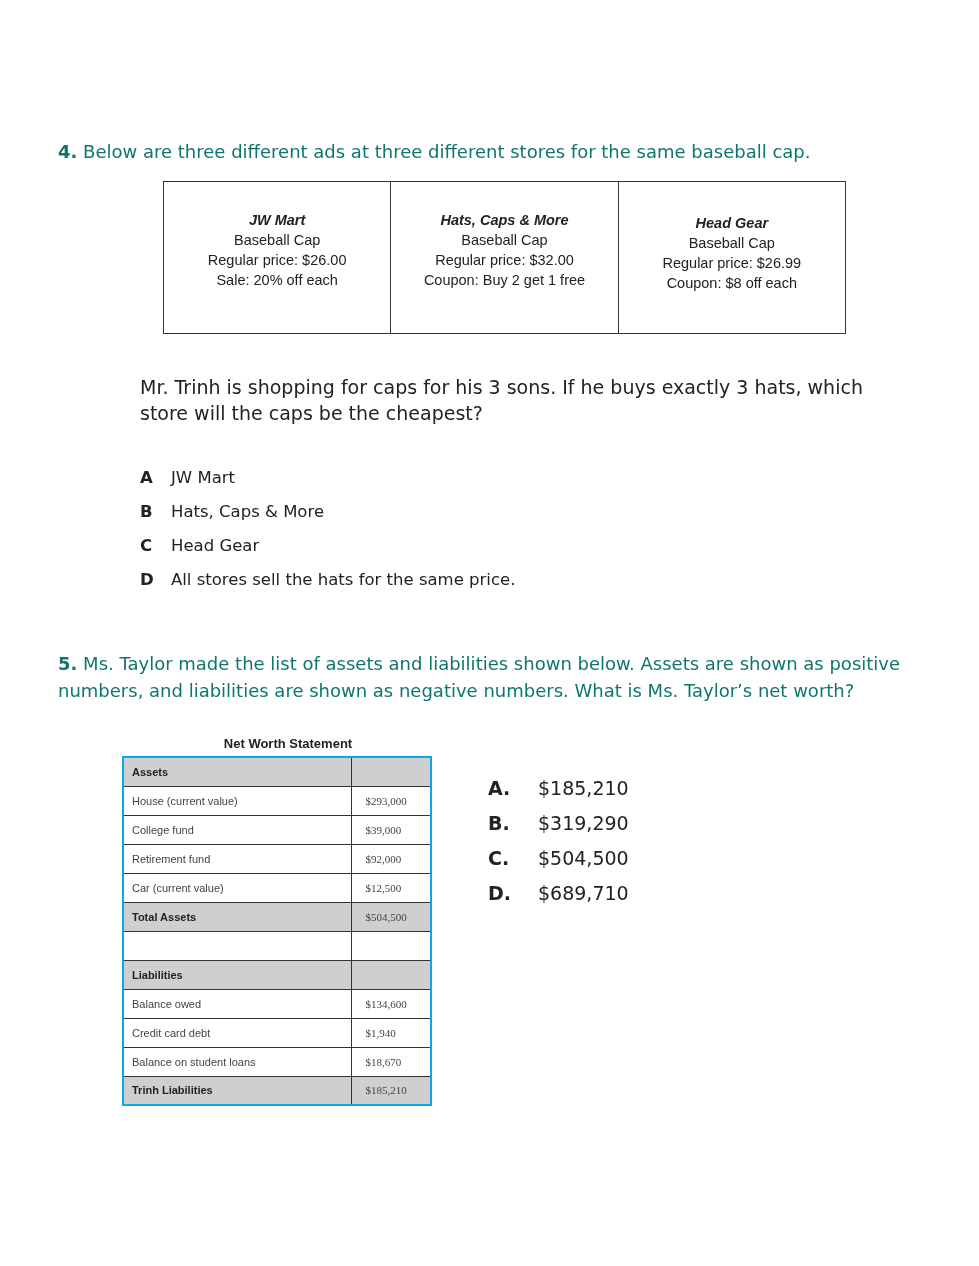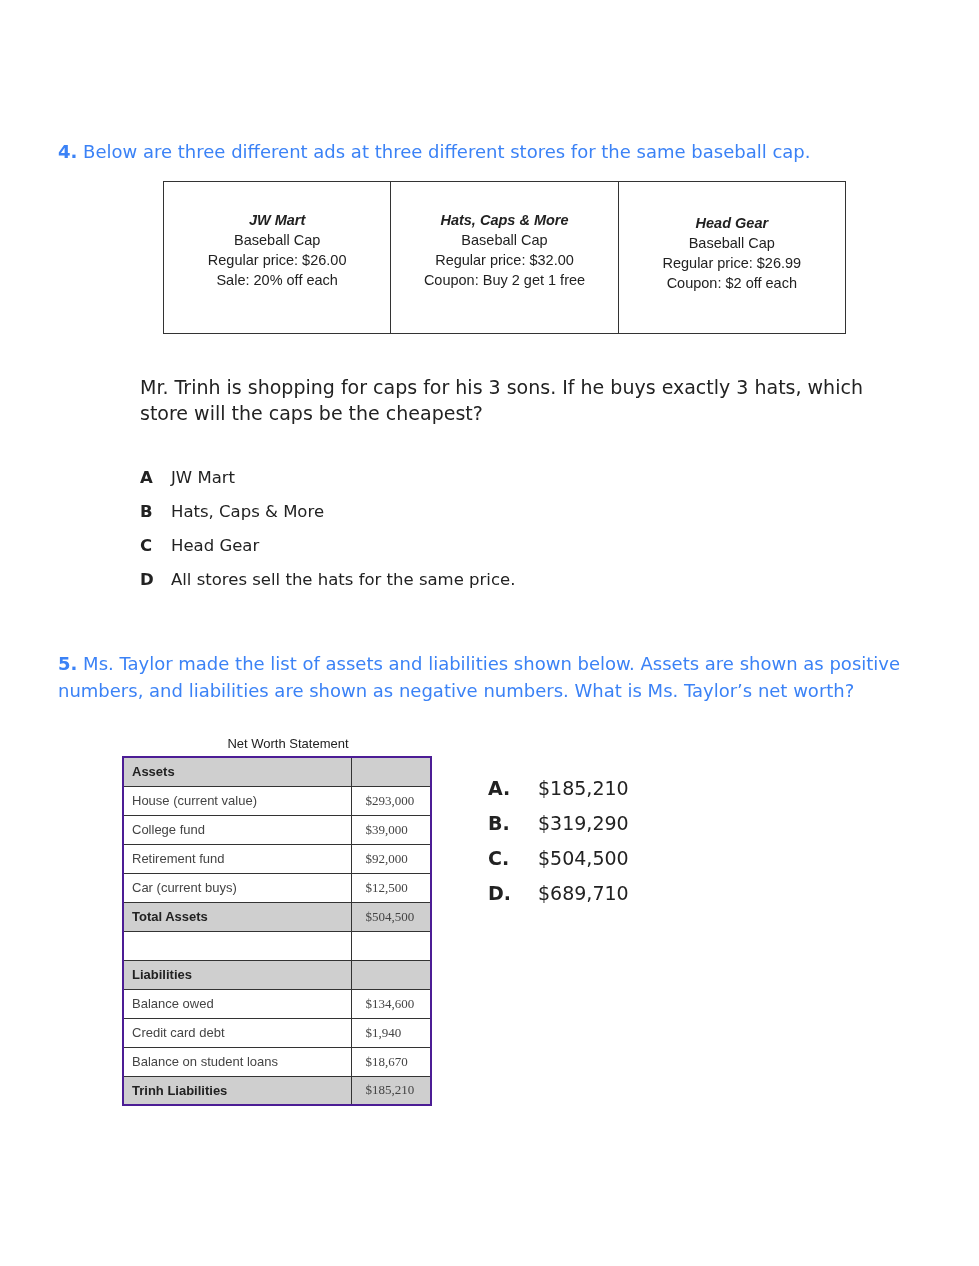--- a/index.html
+++ b/index.html
@@ -1,30 +1,30 @@
 <!DOCTYPE html>
 <html><head>
 <meta charset="utf-8">
 <style>
   html, body { margin: 0; padding: 0; background: #ffffff; }
   body { width: 979px; height: 1266px; position: relative; overflow: hidden; color: #111; font-family: "DejaVu Sans", sans-serif; }
-  .q-text { position: absolute; left: 58px; font-size: 18px; line-height: 27px; width: 870px; color: #3b82f6; }
+  .q-text { position: absolute; left: 58px; font-size: 18px; line-height: 27px; width: 870px; color: #0f766e; }
   .q-text b { font-weight: bold; }
   #q4-text { top: 138px; }
   .ads { position: absolute; left: 163px; top: 181px; width: 683px; height: 153px; border: 1.5px solid #333; display: flex; box-sizing: border-box; }
   .ad { flex: 1; border-right: 1.5px solid #333; display: flex; flex-direction: column; align-items: center; justify-content: center; font-family: "Liberation Sans", sans-serif; font-size: 14.5px; line-height: 20px; color: #222; padding-bottom: 16px; }
   .ad:last-child { border-right: none; }
   .ad .store { font-weight: bold; font-style: italic; }
   .prompt { position: absolute; left: 140px; top: 374px; width: 740px; font-family: "DejaVu Sans", sans-serif; font-size: 19px; line-height: 26px; color: #222; }
   .choices4 { position: absolute; left: 140px; top: 460px; font-family: "DejaVu Sans", sans-serif; font-size: 16.5px; color: #222; }
   .choice4 { height: 34px; display: flex; align-items: center; }
   .choice4 .letter { width: 31px; font-weight: bold; }
   #q5-text { top: 650px; }
-  .nw-title { position: absolute; left: 122px; top: 736px; width: 332px; text-align: center; font-family: "Liberation Sans", sans-serif; font-weight: normal; font-size: 13px; color: #222; }
-  .nw-table { position: absolute; left: 122px; top: 756px; border-collapse: collapse; border: 2px solid #4c1d95; font-family: "Liberation Sans", sans-serif; font-size: 13px; color: #444; }
+  .nw-title { position: absolute; left: 122px; top: 736px; width: 332px; text-align: center; font-family: "Liberation Sans", sans-serif; font-weight: bold; font-size: 13px; color: #222; }
+  .nw-table { position: absolute; left: 122px; top: 756px; border-collapse: collapse; border: 2px solid #0ea5e9; font-family: "Liberation Sans", sans-serif; font-size: 11px; color: #444; }
   .nw-table td { height: 29px; border: 1.5px solid #333; padding: 0 0 0 8px; box-sizing: border-box; }
   .nw-table td.label { width: 228px; }
   .nw-table td.val { width: 80px; padding-left: 14px; font-family: Liberation Serif, serif; }
   .nw-table tr.shaded td { background: #cfcfcf; }
   .nw-table tr.head td.label, .nw-table tr.total td.label { font-weight: bold; color: #222; }
   .choices5 { position: absolute; left: 488px; top: 770px; font-family: "DejaVu Sans", sans-serif; font-size: 19px; color: #222; }
   .choice5 { height: 35px; display: flex; align-items: center; }
   .choice5 .letter { width: 50px; font-weight: bold; }
 </style>
 </head>
@@ -42,21 +42,21 @@
   <div class="ad">
     <span class="store">Hats, Caps &amp; More</span>
     <span>Baseball Cap</span>
     <span>Regular price: $32.00</span>
     <span>Coupon: Buy 2 get 1 free</span>
   </div>
   <div class="ad" style="padding-bottom:10px;">
     <span class="store">Head Gear</span>
     <span>Baseball Cap</span>
     <span>Regular price: $26.99</span>
-    <span>Coupon: $2 off each</span>
+    <span>Coupon: $8 off each</span>
   </div>
 </div>
 
 <div class="prompt">Mr. Trinh is shopping for caps for his 3 sons. If he buys exactly 3 hats, which store will the caps be the cheapest?</div>
 
 <div class="choices4">
   <div class="choice4">
       <span class="letter">A</span>
       <span>JW Mart</span>
     </div>
@@ -90,21 +90,21 @@
       </tr>
       <tr class="item">
         <td class="label">College fund</td>
         <td class="val">$39,000</td>
       </tr>
       <tr class="item">
         <td class="label">Retirement fund</td>
         <td class="val">$92,000</td>
       </tr>
       <tr class="item">
-        <td class="label">Car (current buys)</td>
+        <td class="label">Car (current value)</td>
         <td class="val">$12,500</td>
       </tr>
       <tr class="total shaded">
         <td class="label">Total Assets</td>
         <td class="val">$504,500</td>
       </tr>
       <tr class="blank">
         <td class="label"></td>
         <td class="val"></td>
       </tr>

